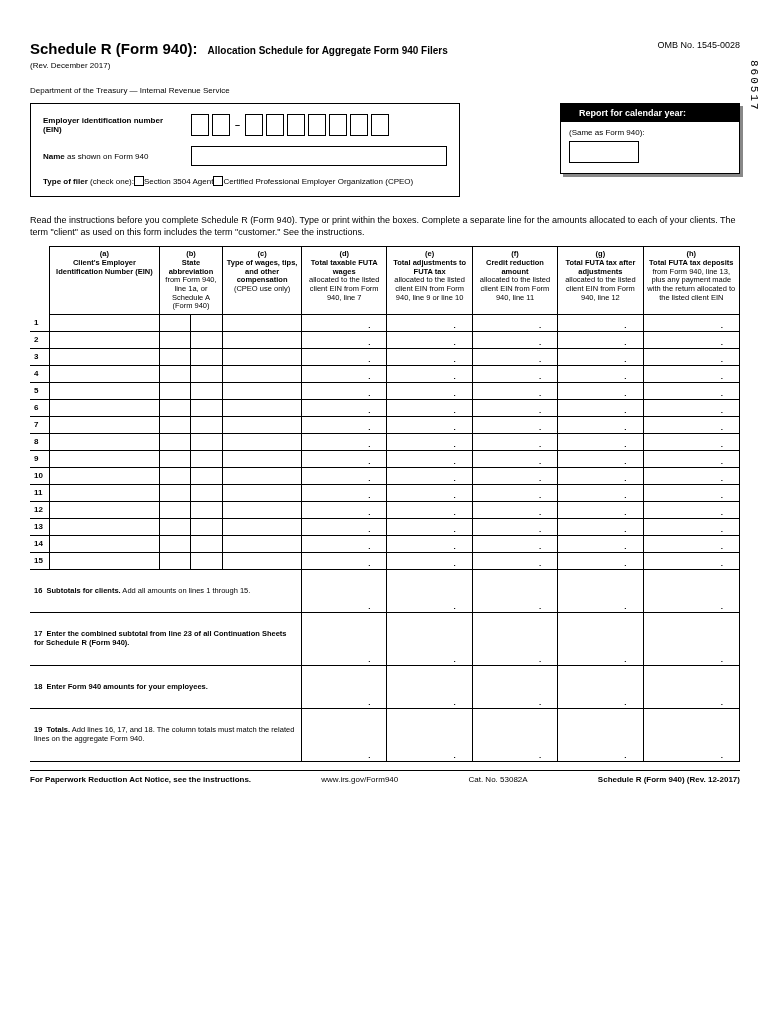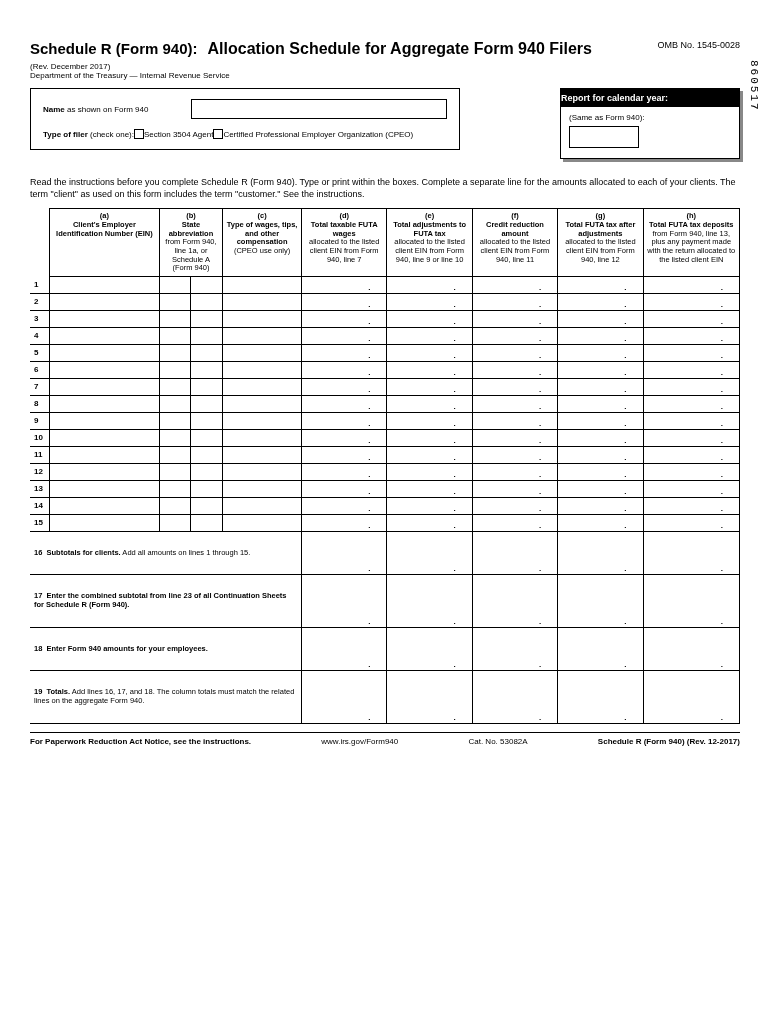--- a/index.html
+++ b/index.html
@@ -1,40 +1,40 @@
 <!DOCTYPE html>
 <html><head>
 <meta charset="utf-8">
 <style>
   * { box-sizing: border-box; margin: 0; padding: 0; }
   body { font-family: Arial, Helvetica, sans-serif; font-size: 9px; color: #000; background: #fff; width: 770px; }
   .page { width: 770px; padding: 40px 30px 20px 30px; position: relative; }
   .header-row { display: flex; justify-content: space-between; align-items: flex-start; margin-bottom: 2px; }
   .title-line { display: flex; align-items: baseline; gap: 10px; justify-content: space-between; }
   .title-bold { font-size: 15px; font-weight: bold; }
-  .title-sub { font-size: 16px; font-weight: bold; }
+  .title-sub { font-size: 10px; font-weight: bold; }
   .omb { font-size: 9px; }
   .rev-line { font-size: 8px; margin-top: 4px; }
-  .dept-line { font-size: 8px; margin-top: 0; margin-bottom: 8px; }
+  .dept-line { font-size: 8px; margin-top: 16px; margin-bottom: 8px; }
   .side-code { position: absolute; right: 10px; top: 60px; writing-mode: vertical-rl; font-size: 11px; letter-spacing: 2px; font-family: "Courier New", monospace; }
   .top-section { display: flex; gap: 20px; margin-bottom: 18px; align-items: flex-start; }
   .ein-block { border: 1.5px solid #000; padding: 10px 12px; width: 430px; }
   .ein-row { display: flex; align-items: center; gap: 8px; margin-bottom: 10px; }
   .ein-label { font-size: 8px; font-weight: bold; width: 140px; }
   .ein-boxes { display: flex; gap: 3px; align-items: center; }
   .ein-box { width: 18px; height: 22px; border: 1px solid #000; }
   .ein-dash { font-weight: bold; padding: 0 2px; }
   .name-row { display: flex; align-items: center; gap: 8px; margin-bottom: 10px; }
   .name-label { font-size: 8px; width: 140px; }
   .name-label b { font-weight: bold; }
   .name-box { flex: 1; height: 20px; border: 1px solid #000; }
   .filer-row { display: flex; align-items: center; font-size: 8px; }
   .checkbox { width: 10px; height: 10px; border: 1px solid #000; display: inline-block; flex-shrink: 0; }
   .report-block { border: 1px solid #000; width: 180px; position: relative; box-shadow: 3px 3px 0 #888; margin-left: auto; }
-  .report-header { background: #000; color: #fff; font-size: 9px; font-weight: bold; padding: 4px 0; }
+  .report-header { background: #000; color: #fff; font-size: 9px; font-weight: bold; padding: 4px 18px; }
   .report-body { padding: 6px 8px 10px 8px; font-size: 8px; }
   .year-box { width: 70px; height: 22px; border: 1px solid #000; margin-top: 4px; }
   .instructions { font-size: 9px; line-height: 1.3; margin-bottom: 8px; }
   table.main { width: 100%; border-collapse: collapse; }
   table.main th { border: 1px solid #000; font-size: 7.5px; font-weight: normal; text-align: center; padding: 3px 2px; vertical-align: top; line-height: 1.15; }
   table.main th .col-letter { font-weight: bold; display: block; }
   table.main th .col-title { font-weight: bold; display: block; }
   table.main td { border-left: 1px solid #000; border-right: 1px solid #000; border-bottom: 1px solid #000; height: 17px; font-size: 8px; padding: 0 2px; position: relative; }
   table.main td.rownum { text-align: left; font-weight: bold; padding-left: 4px; width: 18px; border-left: none; }
   table.main td.money { text-align: right; }
@@ -66,20 +66,35 @@
       <span class="title-bold">Schedule R (Form 940):</span>
       <span class="title-sub">Allocation Schedule for Aggregate Form 940 Filers</span>
     </div>
     <span class="omb">OMB No. 1545-0028</span>
   </div>
   <div class="rev-line">(Rev. December 2017)</div>
   <div class="dept-line">Department of the Treasury — Internal Revenue Service</div>
 
   <div class="top-section">
     <div class="ein-block">
+      <div class="ein-row">
+        <span class="ein-label">Employer identification number (EIN)</span>
+        <div class="ein-boxes">
+          <div class="ein-box"></div>
+          <div class="ein-box"></div>
+          <span class="ein-dash">–</span>
+          <div class="ein-box"></div>
+          <div class="ein-box"></div>
+          <div class="ein-box"></div>
+          <div class="ein-box"></div>
+          <div class="ein-box"></div>
+          <div class="ein-box"></div>
+          <div class="ein-box"></div>
+        </div>
+      </div>
       <div class="name-row">
         <span class="name-label"><b>Name</b><span> as shown on Form 940</span></span>
         <div class="name-box"></div>
       </div>
       <div class="filer-row">
         <span><b>Type of filer</b><span> (check one):</span></span>
         <span class="checkbox"></span>
         <span>Section 3504 Agent</span>
         <span class="checkbox"></span>
         <span>Certified Professional Employer Organization (CPEO)</span>

